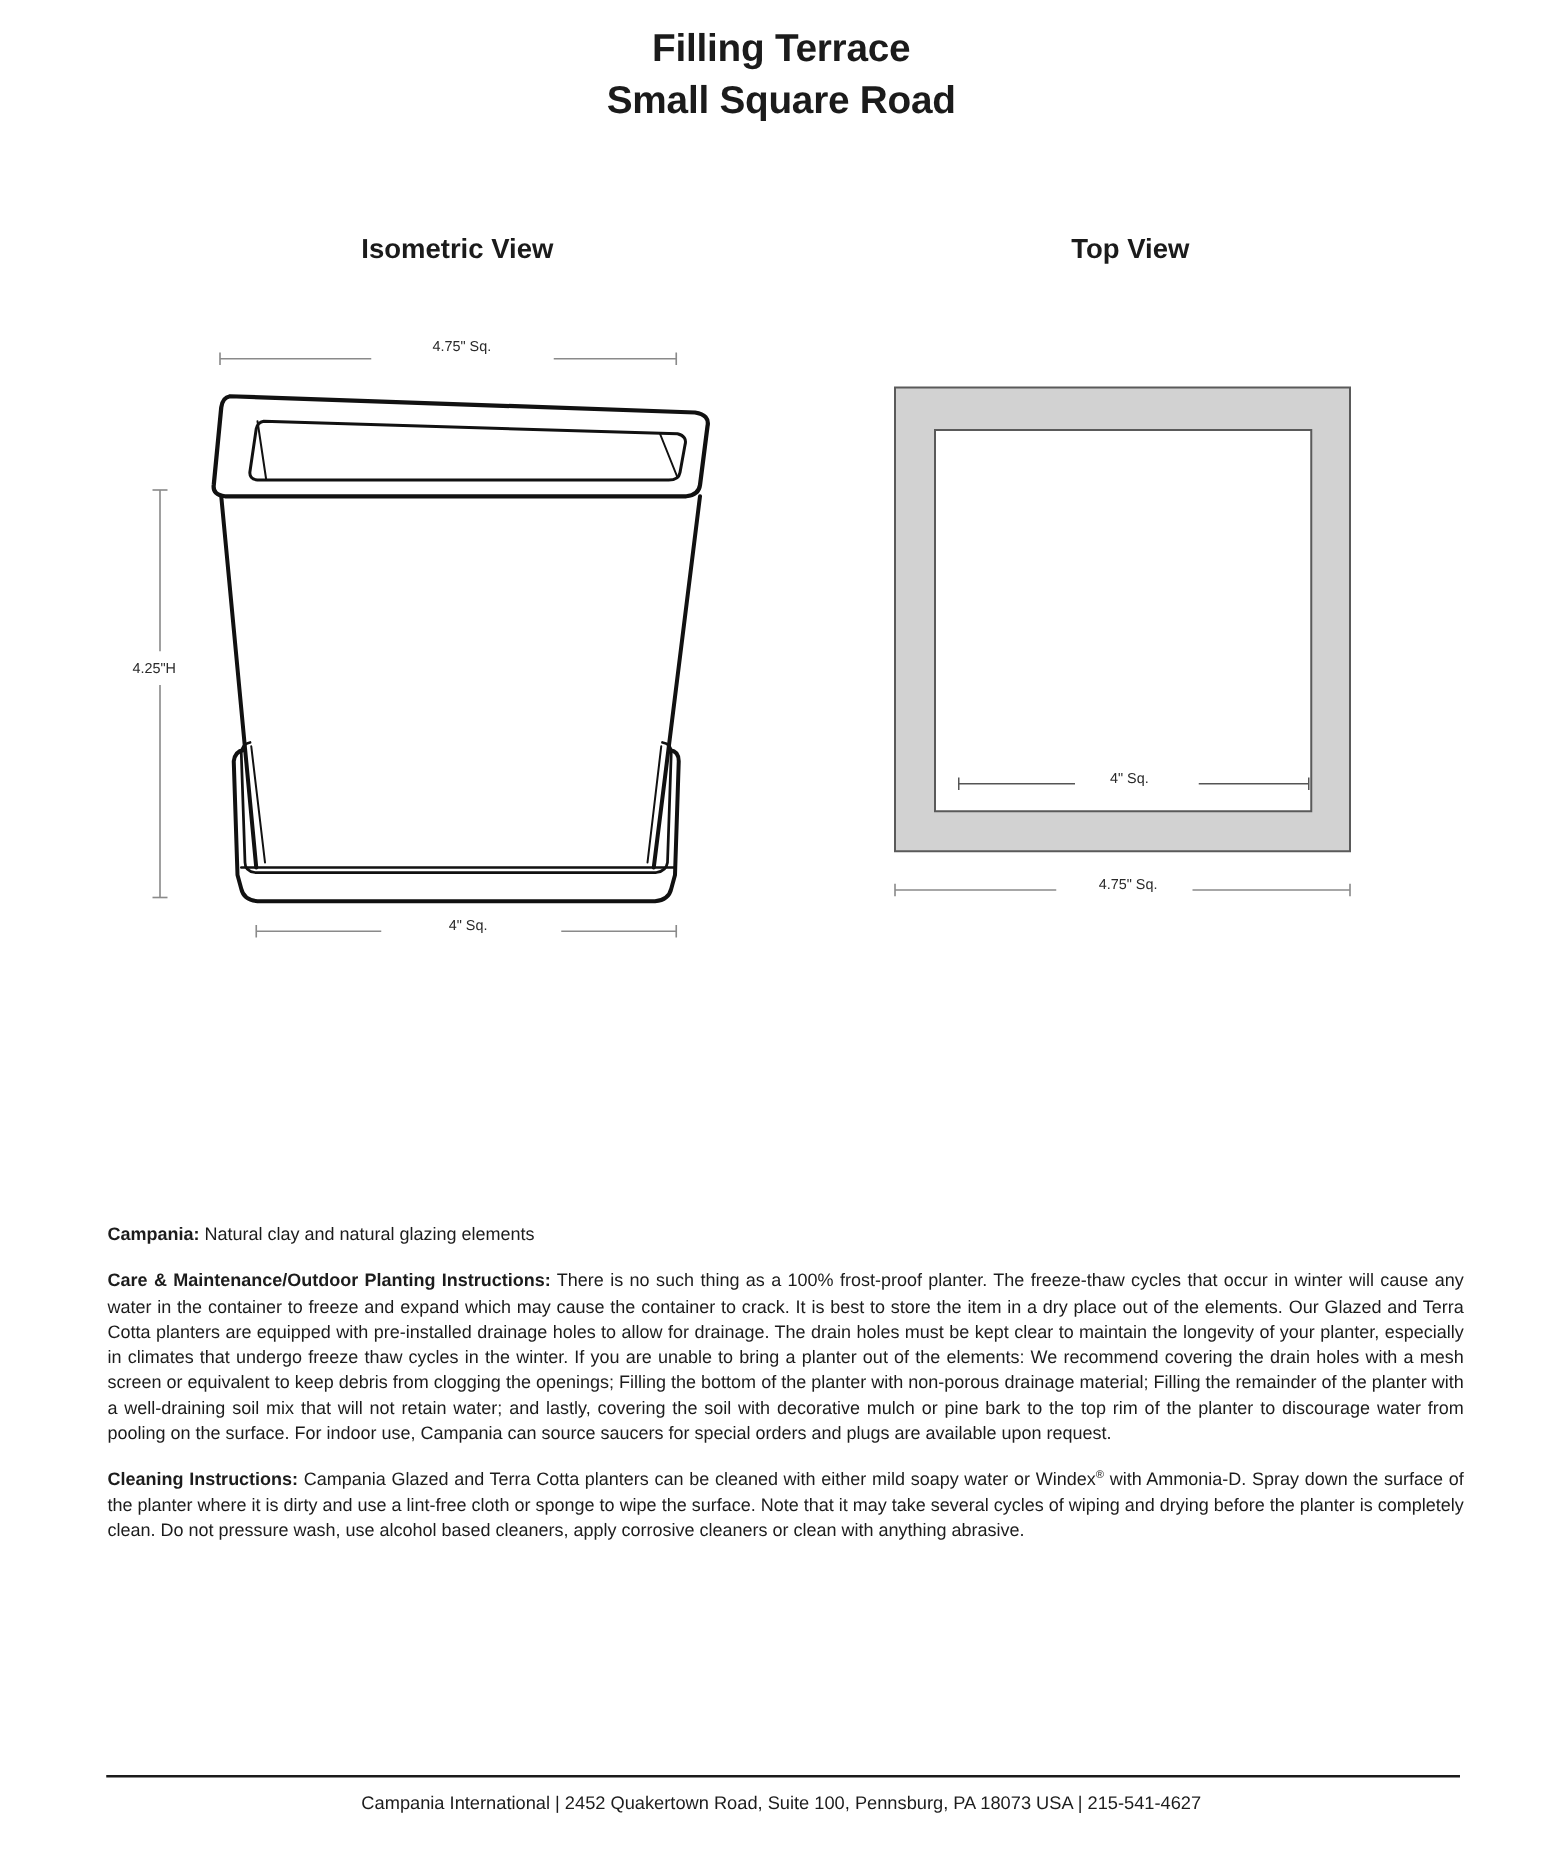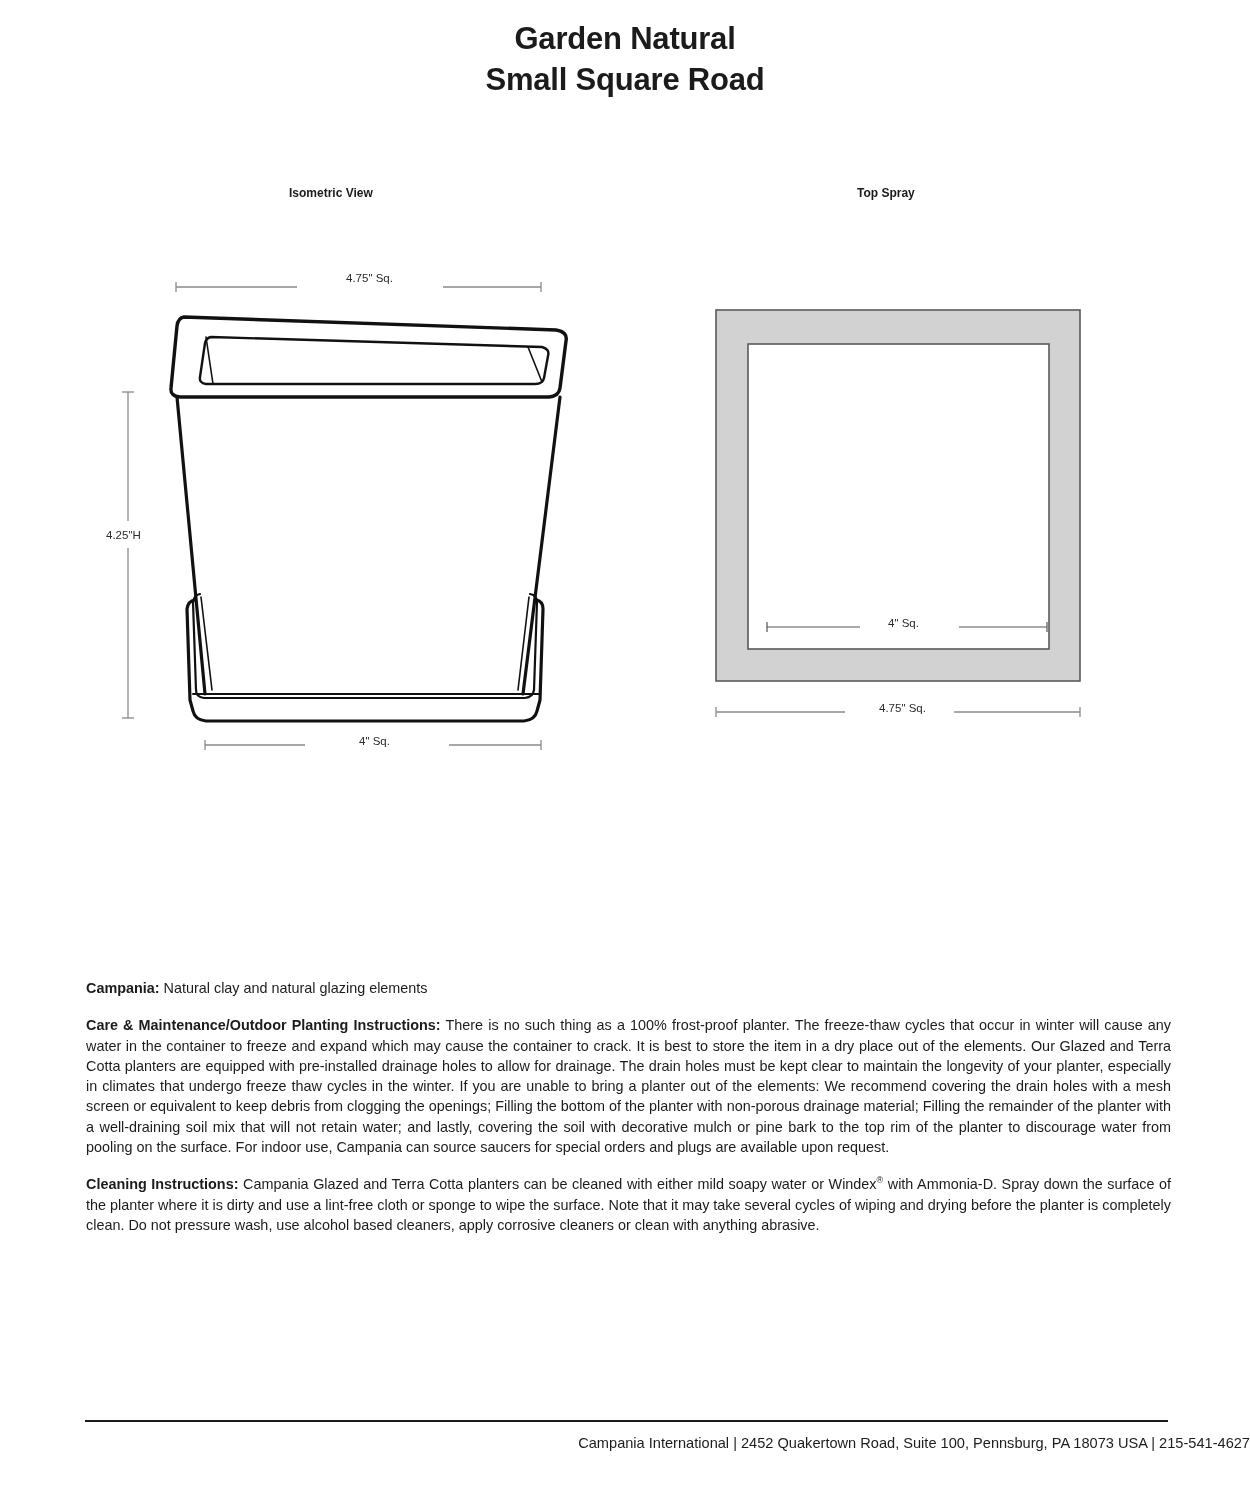--- a/index.html
+++ b/index.html
@@ -31,21 +31,21 @@
     line-height: 41px;
     letter-spacing: -0.2px;
     color: #1b1b1b;
   }
 
   
   .view-heading {
     position: absolute;
     font-family: "Liberation Sans", sans-serif;
     font-weight: bold;
-    font-size: 12px;
+    font-size: 22px;
     color: #1b1b1b;
     white-space: nowrap;
   }
   #iso-heading { left: 289px; top: 186px; }
   #top-heading { left: 857px; top: 186px; }
 
   
   .drawing-area {
     position: absolute;
     left: 0;
@@ -99,43 +99,43 @@
     top: 1420px;
     width: 1083px;
     height: 2px;
     background: #1a1a1a;
   }
   .footer {
     position: absolute;
     left: 0;
     top: 1432px;
     width: 1250px;
-    text-align: right;
+    text-align: center;
   }
   .footer-line {
     font-family: "Liberation Sans", sans-serif;
     font-size: 14.6px;
     line-height: 22px;
     color: #1c1c1c;
   }
   .footer-link {
     color: #3a6ea8;
     text-decoration: underline;
   }
 </style>
 </head>
 <body>
 
 <div class="title-block">
-  <div class="title-line">Garden Natural</div>
+  <div class="title-line">Filling Terrace</div>
   <div class="title-line">Small Square Road</div>
 </div>
 
 <div class="view-heading" id="iso-heading">Isometric View</div>
-<div class="view-heading" id="top-heading">Top Spray</div>
+<div class="view-heading" id="top-heading">Top View</div>
 
 <div class="drawing-area">
   <svg width="1250" height="960" viewBox="0 0 1250 960" xmlns="http://www.w3.org/2000/svg">
 
     <g stroke="#8a8a8a" stroke-width="1.3" fill="none">
       <line x1="176" y1="282" x2="176" y2="292"></line>
       <line x1="176" y1="287" x2="297" y2="287"></line>
       <line x1="443" y1="287" x2="541" y2="287"></line>
       <line x1="541" y1="282" x2="541" y2="292"></line>
     </g>

